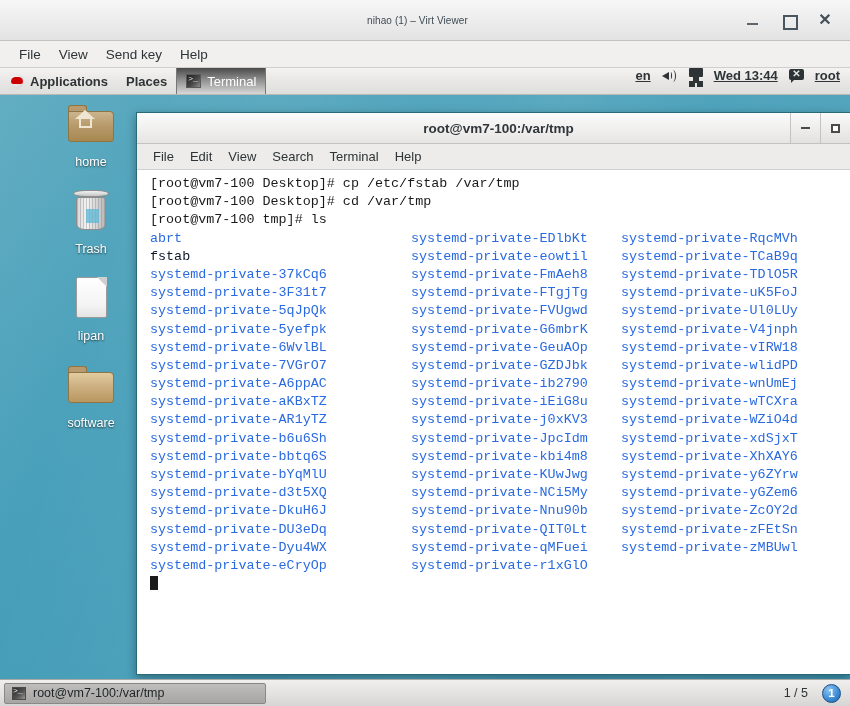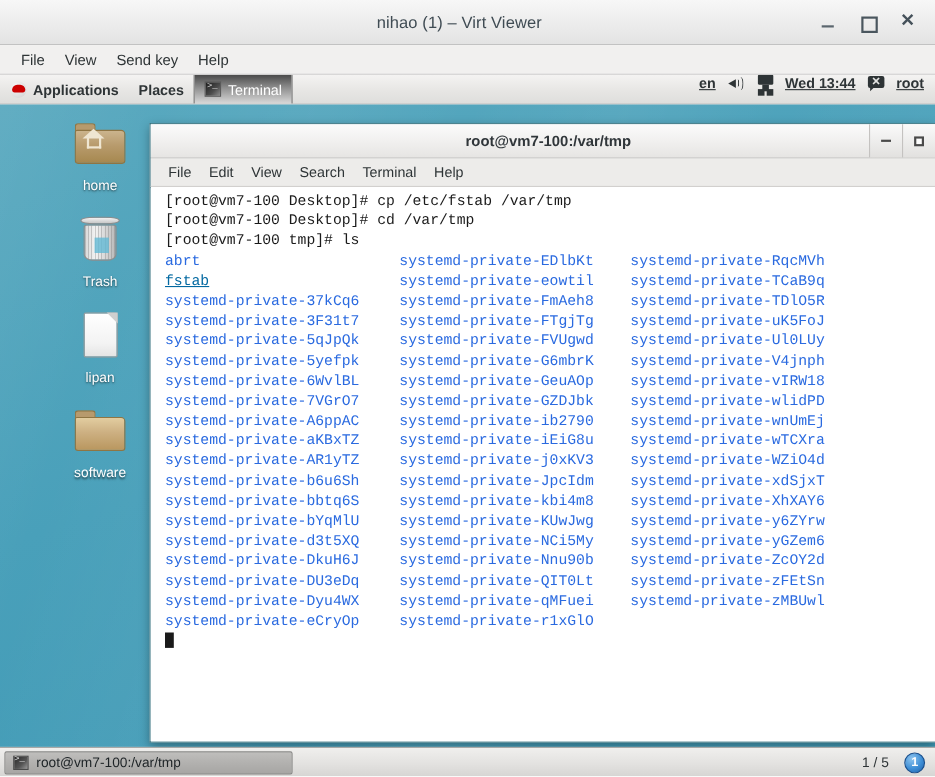--- a/index.html
+++ b/index.html
@@ -24,21 +24,21 @@
     left: 0; top: 0;
     width: 850px; height: 41px;
     background: linear-gradient(to bottom, #f7f7f7 0%, #ededed 50%, #e3e3e3 100%);
     border-bottom: 1px solid #c2c2c2;
     display: flex;
     align-items: center;
   }
   .vv-title {
     flex: 1;
     text-align: center;
-    font-size: 15px;
+    font-size: 10px;
     color: #3f4b53;
     letter-spacing: .1px;
     padding-left: 90px;
   }
   .vv-btns { display: flex; align-items: center; gap: 20px; padding-right: 17px; }
   .vv-btn {
     width: 16px; height: 16px;
     position: relative;
     cursor: default;
   }
@@ -206,21 +206,21 @@
     background:
       linear-gradient(106deg, rgba(255,255,255,0.05) 0%, rgba(255,255,255,0) 14%,
                       rgba(255,255,255,0.04) 28%, rgba(255,255,255,0) 42%,
                       rgba(255,255,255,0.05) 56%, rgba(255,255,255,0) 70%,
                       rgba(255,255,255,0.03) 84%, rgba(255,255,255,0) 100%),
       linear-gradient(160deg, #5aa9bf 0%, #49a0ba 45%, #3e98b4 100%);
   }
 
   
   .dicons {
-    position: absolute; left: 46px; top: 38px;
+    position: absolute; left: 46px; top: 31px;
     width: 90px;
     display: flex; flex-direction: column; gap: 17px;
   }
   .dicon {
     display: flex; flex-direction: column; align-items: center;
     gap: 4px; cursor: default;
   }
   .dicon .glyph { width: 58px; height: 52px; position: relative; }
   .dicon .cap {
     font-size: 12.5px; color: #ffffff;
@@ -367,24 +367,24 @@
     font-size: 13.4px;
     line-height: 18.2px;
     color: #1a1a1a;
     overflow: hidden;
     cursor: text;
   }
   .tline { white-space: pre; height: 18.2px; }
   .cols { display: flex; }
   .col { white-space: pre; }
   .col.c1 { width: 213px; flex: none; }
-  .col.c2 { width: 210px; flex: none; }
+  .col.c2 { width: 210px; flex: none; margin-left: 48px; }
   .col.c3 { flex: none; }
   .dir { color: #2a6ae0; }
-  .fil { color: #0369a1; text-decoration: underline; }
+  .fil { color: #0f172a; }
   .cursorblk {
     display: inline-block;
     width: 8px; height: 14px;
     background: #1a1a1a;
     vertical-align: -2.5px;
   }
 
   
   .taskbar {
     position: absolute; left: 0; bottom: 0;

